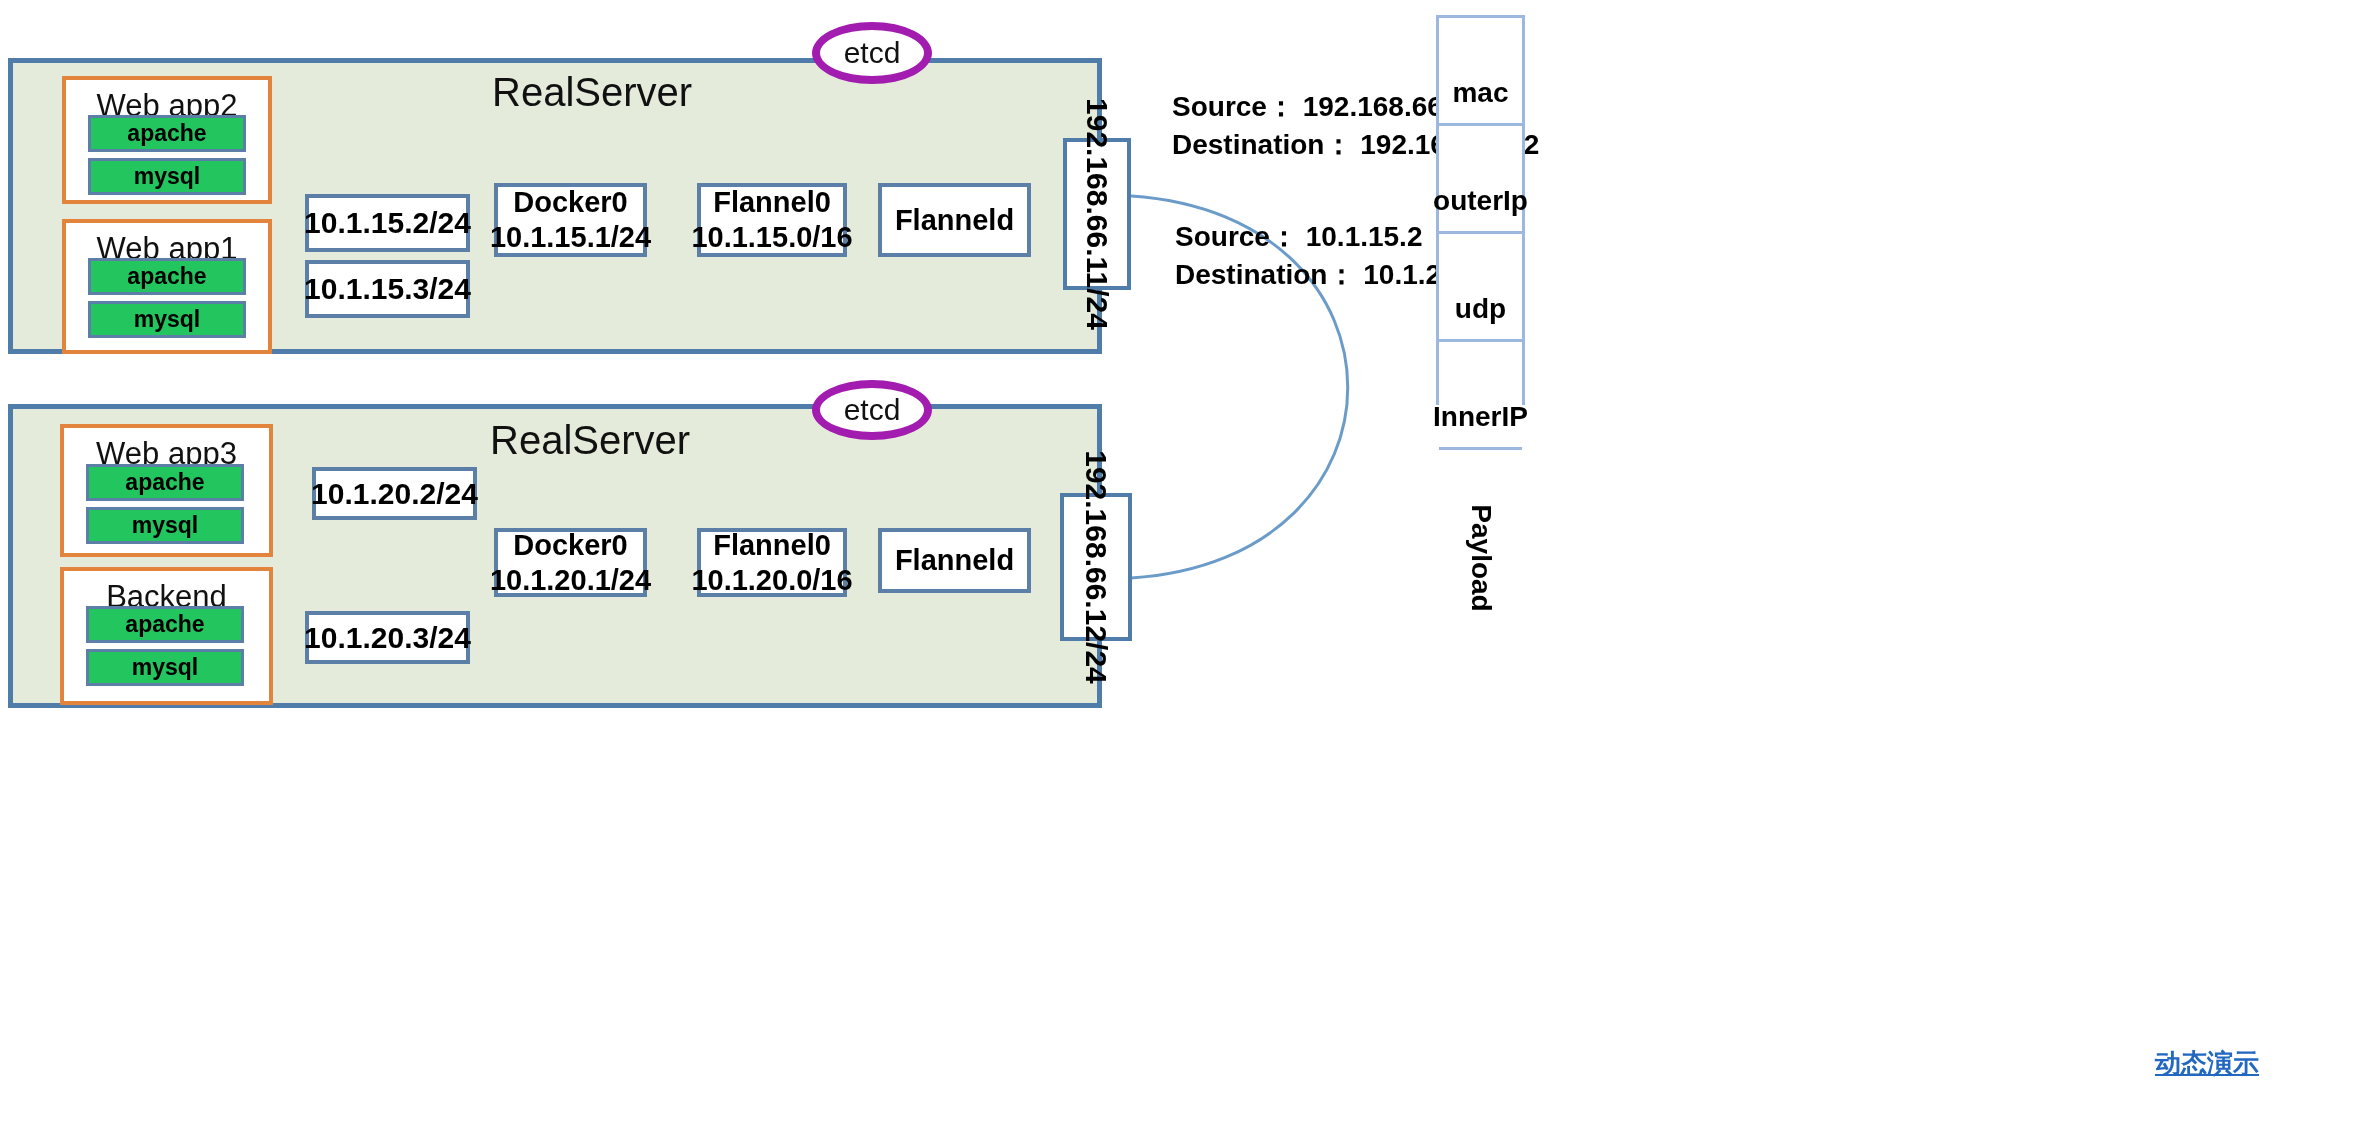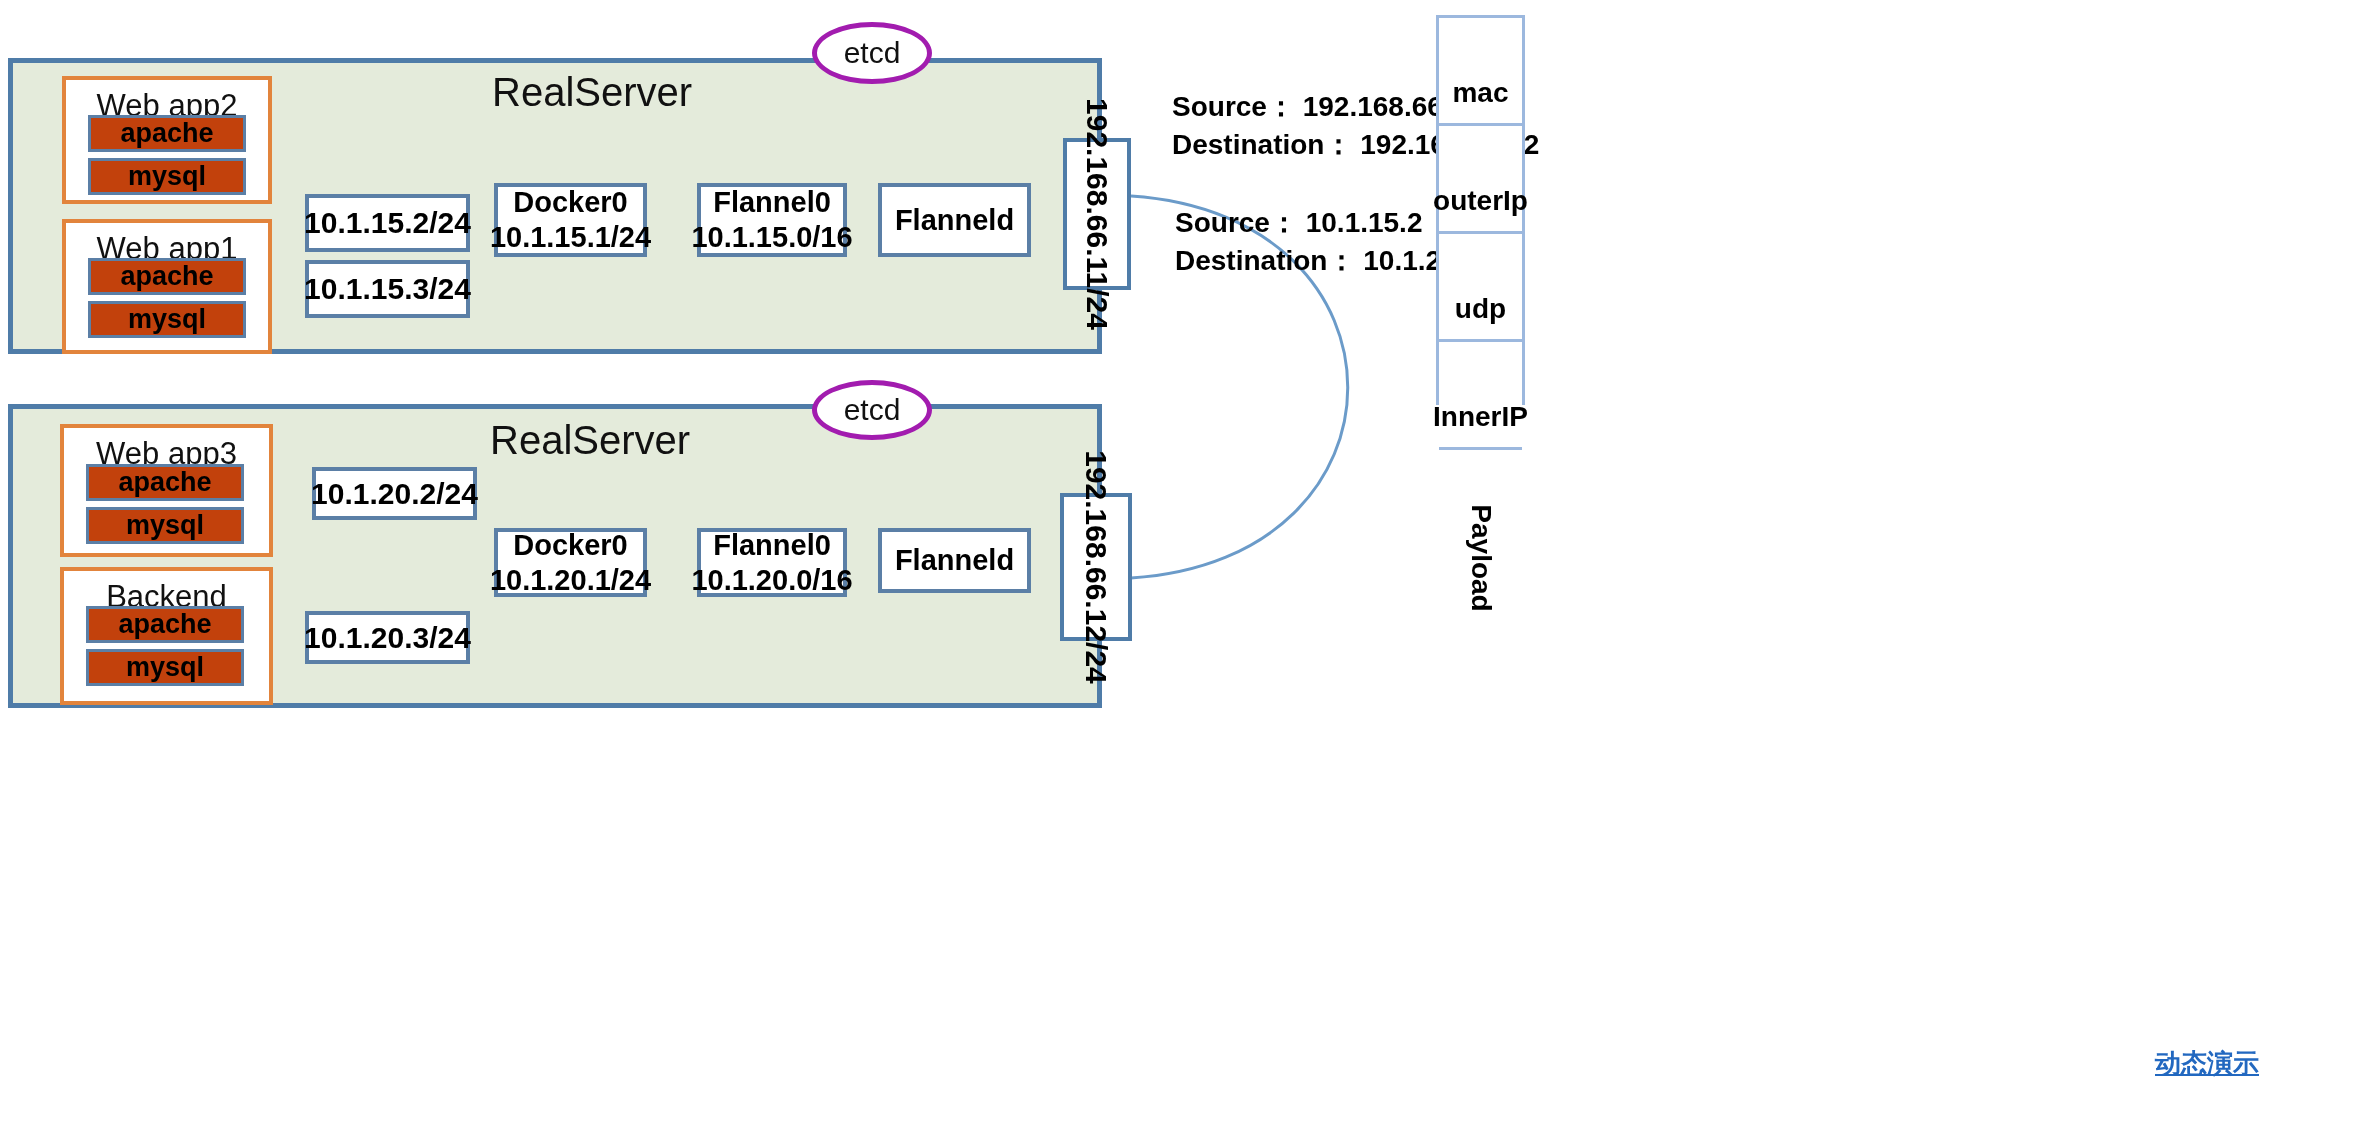--- a/index.html
+++ b/index.html
@@ -35,25 +35,25 @@
     text-align:center;
     font-size:31px;
     color:#111;
     margin-top:8px;
     line-height:1.15;
     font-weight:400;
   }
   .svcbox{
     position:absolute;
     left:26px;
-    background:#c2410c;
+    background:#22c55e;
     border:3px solid #5b7fa6;
     box-sizing:border-box;
     display:flex;align-items:center;justify-content:center;
-    font-size:27px;font-weight:bold;color:#000;
+    font-size:23px;font-weight:bold;color:#000;
   }
 
   
   .nodebox{
     position:absolute;
     background:#ffffff;
     border:4px solid #5b7fa6;
     box-sizing:border-box;
     display:flex;flex-direction:column;
     align-items:center;justify-content:center;
@@ -76,21 +76,21 @@
     transform:rotate(90deg);
     white-space:nowrap;
     font-size:30px;font-weight:bold;color:#000;
     display:block;
   }
 
   
   .etcd{
     position:absolute;
     background:#ffffff;
-    border:5px solid #a21caf;
+    border:8px solid #a21caf;
     border-radius:50%;
     box-sizing:border-box;
     display:flex;align-items:center;justify-content:center;
     font-size:30px;color:#111;font-weight:400;
   }
 
   
   .annot{
     position:absolute;
     font-size:28px;font-weight:bold;color:#000;
@@ -236,21 +236,21 @@
 
   <div class="vbox" style="left:1060px;top:493px;width:72px;height:148px;">
     <span>192.168.66.12/24</span>
   </div>
 
   <div class="annot" style="left:1172px;top:88px;">
     <div>Source：  192.168.66.11</div>
     <div>Destination：  192.168.66.12</div>
   </div>
 
-  <div class="annot" style="left:1175px;top:204px;">
+  <div class="annot" style="left:1175px;top:218px;">
     <div>Source：  10.1.15.2</div>
     <div>Destination：  10.1.20.3</div>
   </div>
 
   <div class="pkt" style="left:1436px;top:15px;width:89px;height:390px;">
     <div class="cell" style="height:64px;">mac</div>
     <div class="cell" style="height:64px;">outerIp</div>
     <div class="cell" style="height:64px;">udp</div>
     <div class="cell" style="height:64px;">InnerIP</div>
     <div class="cell rot" style="height:128px;">

